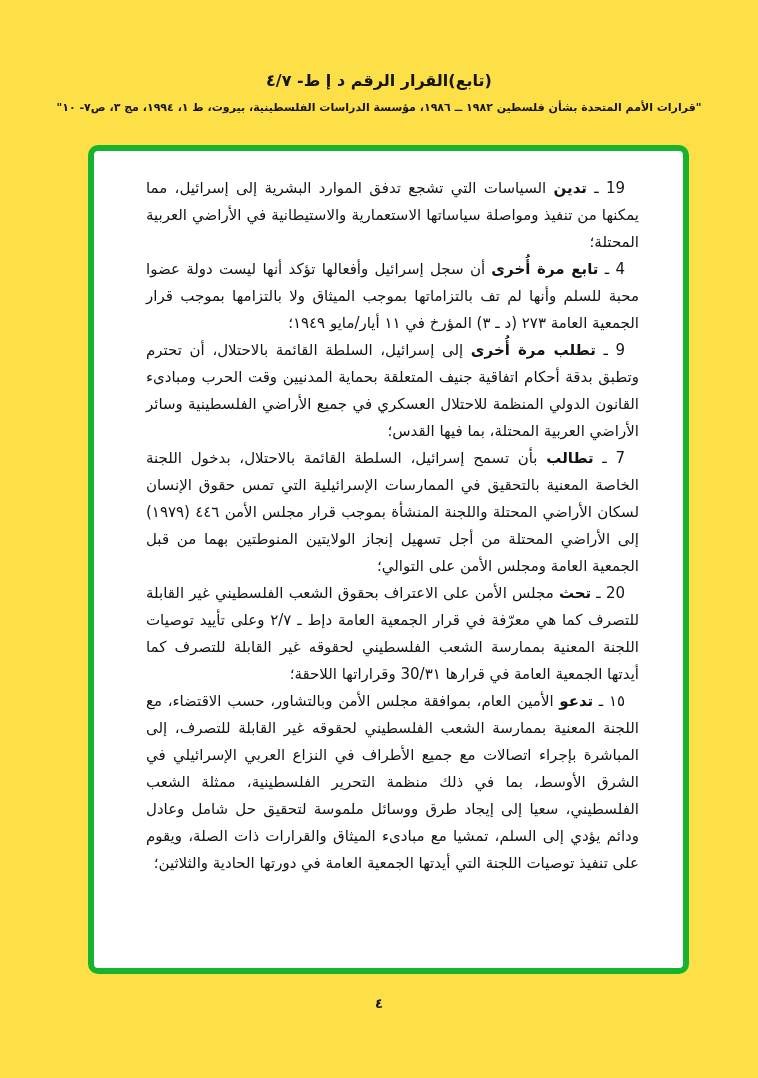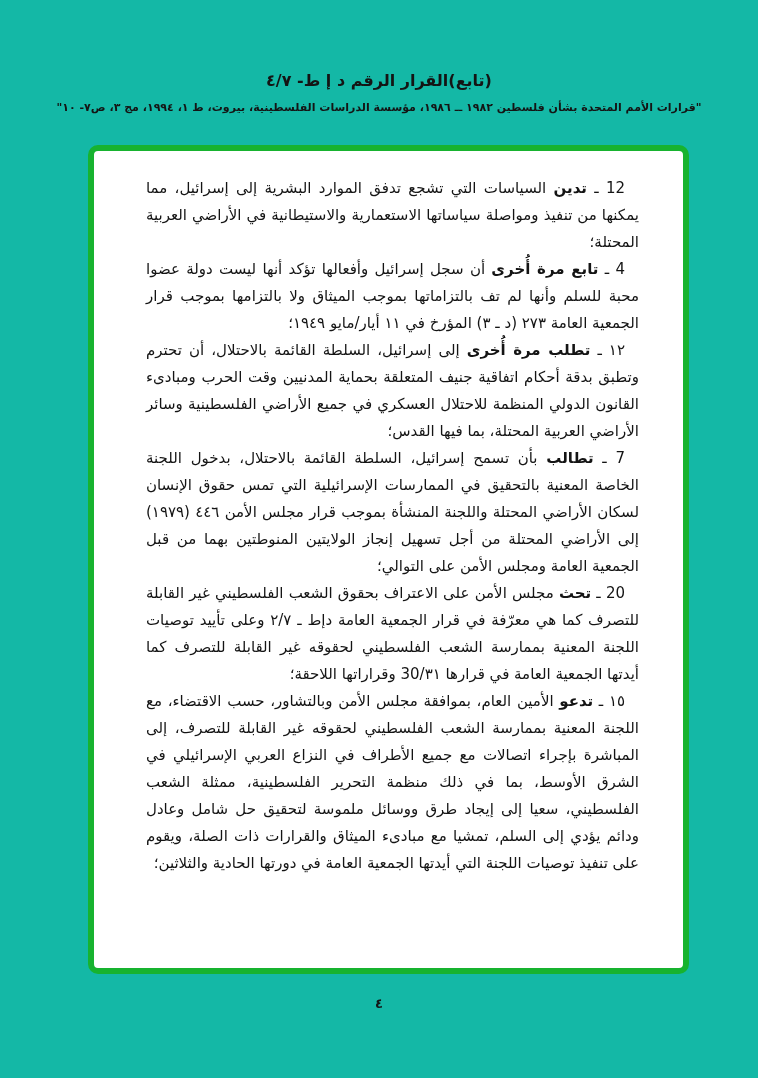--- a/index.html
+++ b/index.html
@@ -6,21 +6,21 @@
     margin: 0;
     padding: 0;
     background: #ffffff;
     font-family: "DejaVu Sans", sans-serif;
     color: #141414;
   }
   .page {
     position: relative;
     width: 758px;
     height: 1078px;
-    background: #14b8a6;
+    background: #fde047;
     overflow: hidden;
   }
   .header {
     position: absolute;
     top: 70px;
     left: 0;
     width: 758px;
     text-align: center;
   }
   .header-title {
@@ -79,25 +79,25 @@
 <div class="page">
 
   <div class="header" dir="rtl">
     <div class="header-title">(تابع)القرار الرقم د إ ط- ٤/٧</div>
     <div class="header-citation">"قرارات الأمم المتحدة بشأن فلسطين ١٩٨٢ ــ ١٩٨٦، مؤسسة الدراسات الفلسطينية، بيروت، ط ١، ١٩٩٤، مج ٣، ص٧- ١٠"</div>
   </div>
 
   <div class="green-box">
     <div class="box-content" dir="rtl">
 
-      <p class="para"><span>12 ـ</span> <span class="lead">تدين</span> <span>السياسات التي تشجع تدفق الموارد البشرية إلى إسرائيل، مما يمكنها من تنفيذ ومواصلة سياساتها الاستعمارية والاستيطانية في الأراضي العربية المحتلة؛</span></p>
+      <p class="para"><span>19 ـ</span> <span class="lead">تدين</span> <span>السياسات التي تشجع تدفق الموارد البشرية إلى إسرائيل، مما يمكنها من تنفيذ ومواصلة سياساتها الاستعمارية والاستيطانية في الأراضي العربية المحتلة؛</span></p>
 
       <p class="para"><span>4 ـ</span> <span class="lead">تابع مرة أُخرى</span> <span>أن سجل إسرائيل وأفعالها تؤكد أنها ليست دولة عضوا محبة للسلم وأنها لم تف بالتزاماتها بموجب الميثاق ولا بالتزامها بموجب قرار الجمعية العامة ٢٧٣ (د ـ ٣) المؤرخ في ١١ أيار/مايو ١٩٤٩؛</span></p>
 
-      <p class="para"><span>١٢ ـ</span> <span class="lead">تطلب مرة أُخرى</span> <span>إلى إسرائيل، السلطة القائمة بالاحتلال، أن تحترم وتطبق بدقة أحكام اتفاقية جنيف المتعلقة بحماية المدنيين وقت الحرب ومبادىء القانون الدولي المنظمة للاحتلال العسكري في جميع الأراضي الفلسطينية وسائر الأراضي العربية المحتلة، بما فيها القدس؛</span></p>
+      <p class="para"><span>9 ـ</span> <span class="lead">تطلب مرة أُخرى</span> <span>إلى إسرائيل، السلطة القائمة بالاحتلال، أن تحترم وتطبق بدقة أحكام اتفاقية جنيف المتعلقة بحماية المدنيين وقت الحرب ومبادىء القانون الدولي المنظمة للاحتلال العسكري في جميع الأراضي الفلسطينية وسائر الأراضي العربية المحتلة، بما فيها القدس؛</span></p>
 
       <p class="para"><span>7 ـ</span> <span class="lead">تطالب</span> <span>بأن تسمح إسرائيل، السلطة القائمة بالاحتلال، بدخول اللجنة الخاصة المعنية بالتحقيق في الممارسات الإسرائيلية التي تمس حقوق الإنسان لسكان الأراضي المحتلة واللجنة المنشأة بموجب قرار مجلس الأمن ٤٤٦ (١٩٧٩) إلى الأراضي المحتلة من أجل تسهيل إنجاز الولايتين المنوطتين بهما من قبل الجمعية العامة ومجلس الأمن على التوالي؛</span></p>
 
       <p class="para"><span>20 ـ</span> <span class="lead">تحث</span> <span>مجلس الأمن على الاعتراف بحقوق الشعب الفلسطيني غير القابلة للتصرف كما هي معرّفة في قرار الجمعية العامة دإط ـ ٢/٧ وعلى تأييد توصيات اللجنة المعنية بممارسة الشعب الفلسطيني لحقوقه غير القابلة للتصرف كما أيدتها الجمعية العامة في قرارها 30/٣١ وقراراتها اللاحقة؛</span></p>
 
       <p class="para"><span>١٥ ـ</span> <span class="lead">تدعو</span> <span>الأمين العام، بموافقة مجلس الأمن وبالتشاور، حسب الاقتضاء، مع اللجنة المعنية بممارسة الشعب الفلسطيني لحقوقه غير القابلة للتصرف، إلى المباشرة بإجراء اتصالات مع جميع الأطراف في النزاع العربي الإسرائيلي في الشرق الأوسط، بما في ذلك منظمة التحرير الفلسطينية، ممثلة الشعب الفلسطيني، سعيا إلى إيجاد طرق ووسائل ملموسة لتحقيق حل شامل وعادل ودائم يؤدي إلى السلم، تمشيا مع مبادىء الميثاق والقرارات ذات الصلة، ويقوم على تنفيذ توصيات اللجنة التي أيدتها الجمعية العامة في دورتها الحادية والثلاثين؛</span></p>
 
     </div>
   </div>
 

